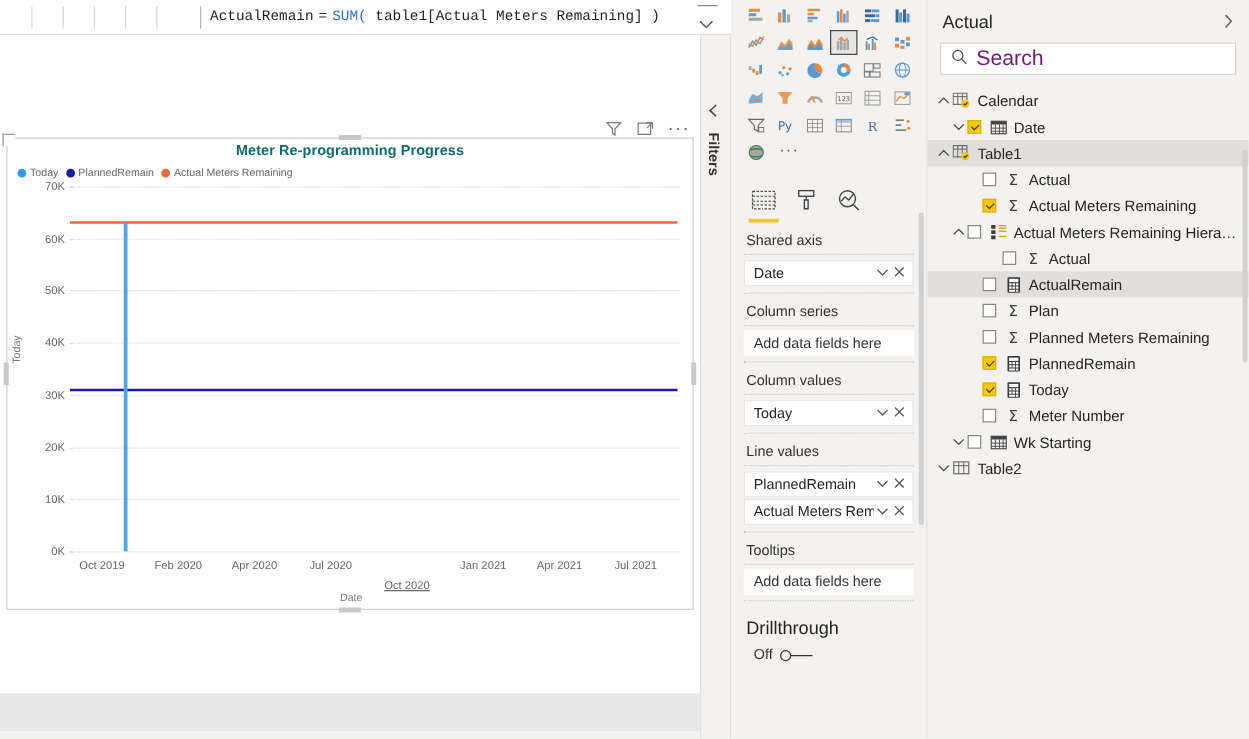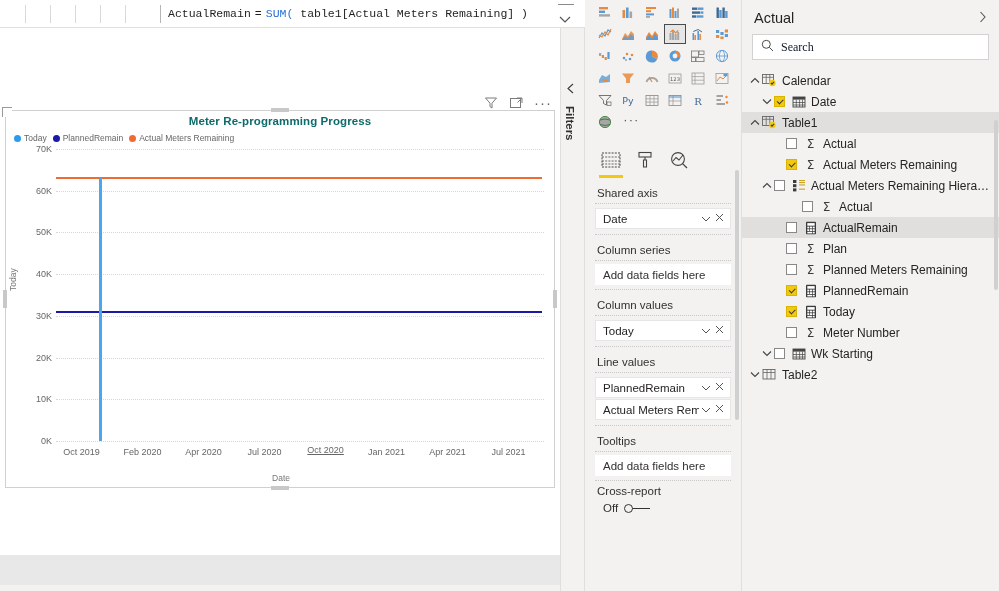--- a/index.html
+++ b/index.html
@@ -181,21 +181,21 @@
   #viz-scrollbar { position:absolute; right:2px; top:170px; width:4px; height:250px; background:#d0d0d0; border-radius:2px; }
 
   
   #fields-pane {
     position:absolute; left:742px; top:0; width:257px; height:591px; background:#f3f2f1;
   }
   #fields-search {
     margin:0 10px; height:26px; background:#ffffff; border:1px solid #d4d2d0;
     display:flex; align-items:center; gap:7px; padding:0 8px;
   }
-  #fields-search-text { font-size:12px; color:#0f172a;font-family:Liberation Serif, serif; }
+  #fields-search-text { font-size:17px; color:#701a75; }
   #fields-list { margin-top:10px;text-align:right; }
   .f-row {
     display:flex; align-items:center; height:21px; font-size:12px; color:#252423;
     padding-right:8px; white-space:nowrap;
   }
   .f-row.selected { background:#e1dfdd; }
   .f-chev { width:14px; text-align:center; font-size:9px; color:#444; flex:none; }
   .f-check {
     width:11px; height:11px; border:1px solid #8a8886; background:#fff; flex:none;
     margin-right:6px; position:relative;
@@ -292,21 +292,21 @@
       <div class="gridline" style="top: 91.4286px;"></div>
       <div class="ytick" style="top: 91.4286px;">50K</div>
       <div class="gridline" style="top: 49.7143px;"></div>
       <div class="ytick" style="top: 49.7143px;">60K</div>
       <div class="gridline" style="top: 8px;"></div>
       <div class="ytick" style="top: 8px;">70K</div>
       <div class="xtick" style="left: 75.62px; top: 306px;">Oct 2019</div>
       <div class="xtick" style="left: 136.62px; top: 306px;">Feb 2020</div>
       <div class="xtick" style="left: 197.62px; top: 306px;">Apr 2020</div>
       <div class="xtick" style="left: 258.62px; top: 306px;">Jul 2020</div>
-      <div class="xtick" style="left: 319.62px; top: 304px; text-decoration: underline;">Oct 2020</div>
+      <div class="xtick" style="left: 319.62px; top: 322px; text-decoration: underline;">Oct 2020</div>
       <div class="xtick" style="left: 380.62px; top: 306px;">Jan 2021</div>
       <div class="xtick" style="left: 441.62px; top: 306px;">Apr 2021</div>
       <div class="xtick" style="left: 502.62px; top: 306px;">Jul 2021</div>
       <div class="series-line" style="background: rgb(238, 107, 51); left: 50px; width: 486px; top: 36.2px;"></div>
       <div class="series-line" style="background: rgb(26, 26, 166); left: 50px; width: 486px; top: 169.686px;"></div>
       <div id="today-col" style="background: rgb(74, 167, 239); left: 92.62px; top: 37.2px; height: 262.8px;"></div>
     </div>
 </div>
 
 <div id="filters-pane">
@@ -621,21 +621,21 @@
               <path d="M1 1 L8 8 M8 1 L1 8" stroke="#555" stroke-width="1"></path>
             </svg></span>
         </div>
       </div>
       <div class="well-label">Tooltips</div>
       <div class="well-box">
         <div class="well-empty">Add data fields here</div>
       </div>
     </div>
 
-  <div class="sub-label">Cross-report</div>
+  <div class="section-head">Drillthrough</div>
   <div class="toggle-row">
     <span>Off</span>
     <span class="toggle">
       <span class="toggle-track"></span>
       <span class="toggle-knob"></span>
     </span>
   </div>
   <div id="viz-scrollbar"></div>
 </div>
 

